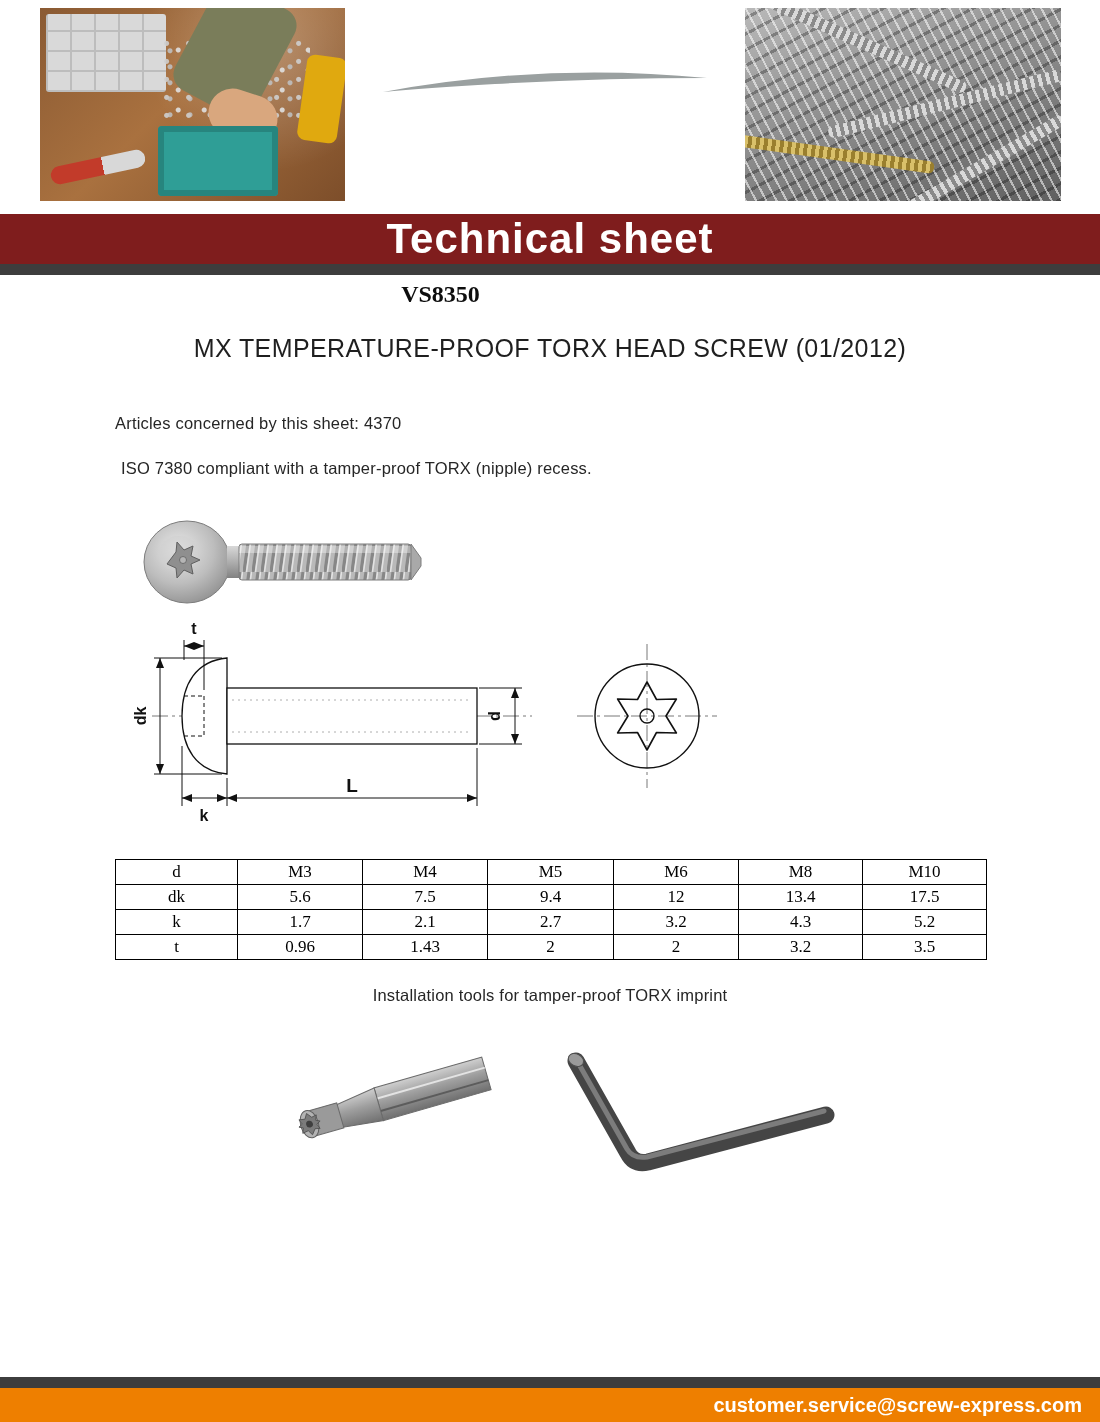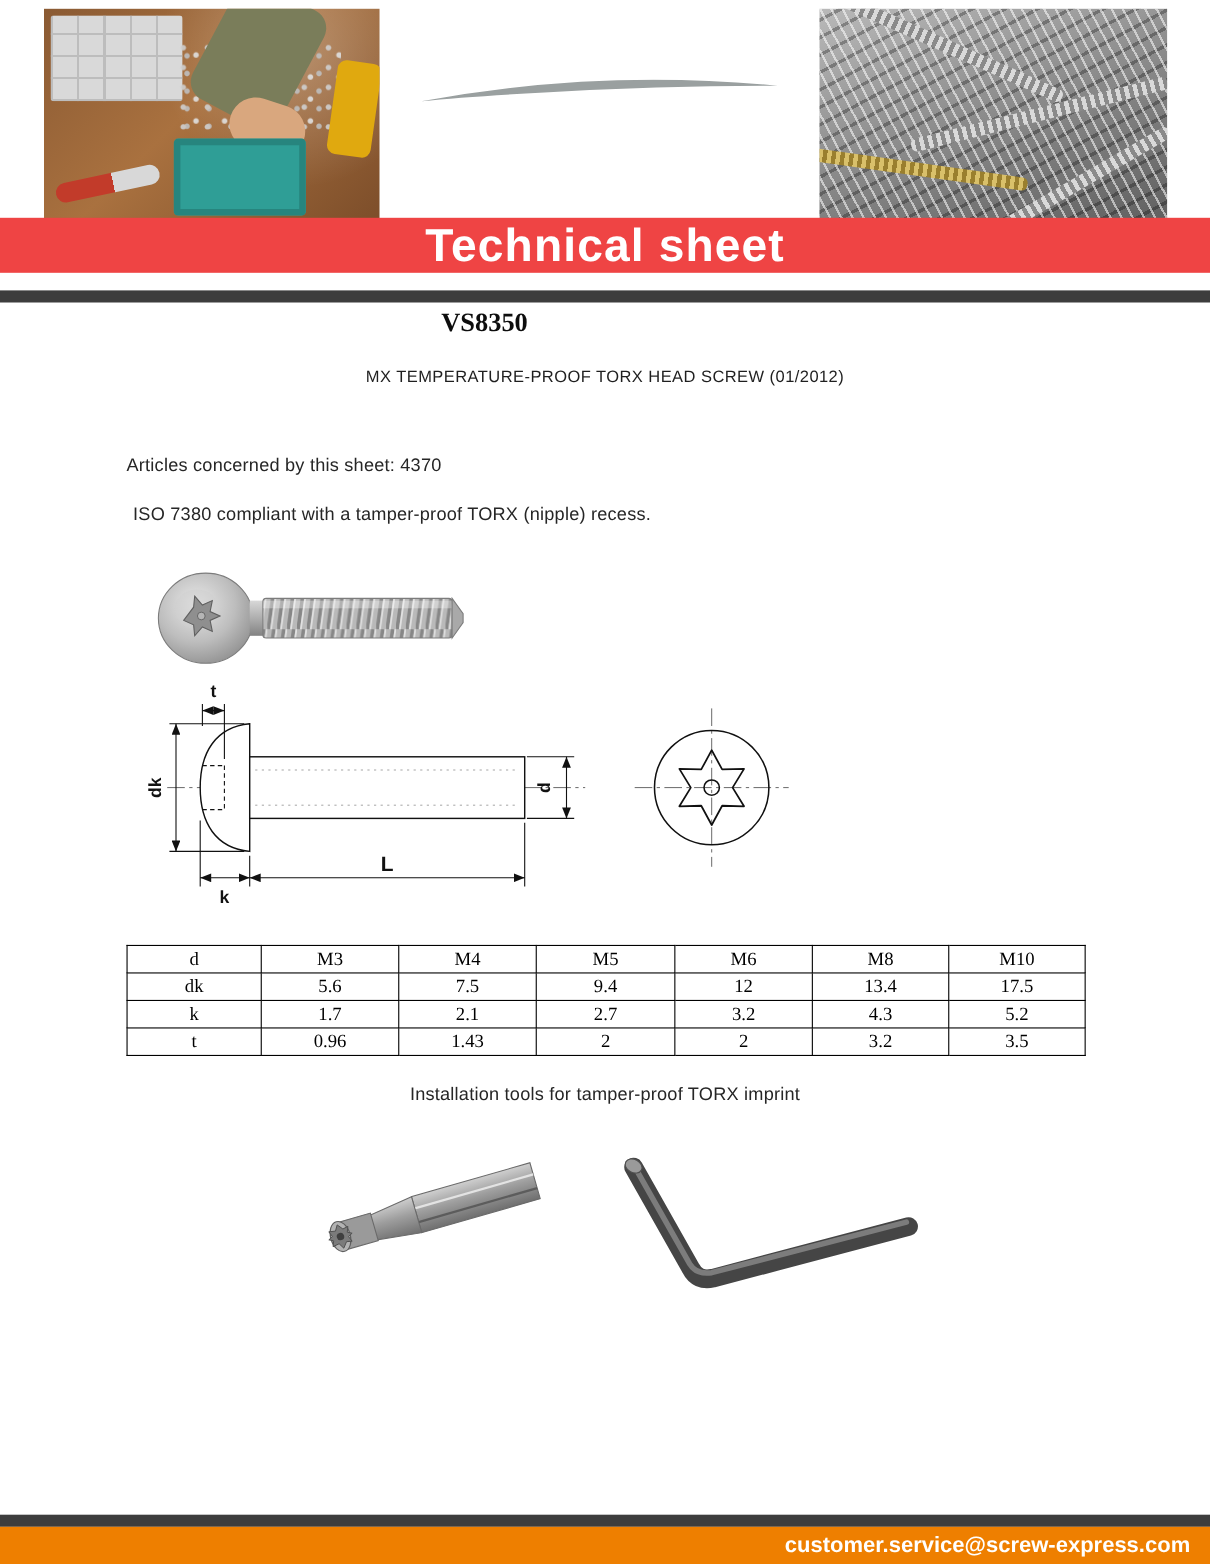--- a/index.html
+++ b/index.html
@@ -41,33 +41,33 @@
   .pr-rod3{left:-10px;top:140px;width:200px;height:12px;transform:rotate(8deg);
     background:repeating-linear-gradient(90deg,#d9c06a 0 4px,#9a7f2e 4px 8px);}
   .pr-rod4{left:150px;top:150px;width:180px;height:12px;transform:rotate(-30deg);}
   
   .logo{position:absolute;left:350px;top:70px;width:390px;text-align:center;}
   .logo-line{font-size:38px;font-weight:bold;letter-spacing:.5px;white-space:nowrap;}
   .logo-dark{color:#3c3c3c;}
   .logo-orange{color:#ed7d00;font-style:italic;}
   .logo-swoosh{display:block;margin:2px auto 0 auto;}
   
-  .banner-orange{position:absolute;left:0;top:198px;width:1100px;height:50px;background:#ef4444;}
+  .banner-orange{position:absolute;left:0;top:214px;width:1100px;height:50px;background:#7f1d1d;}
   .banner-orange .banner-title{display:block;text-align:center;line-height:50px;
     font-size:42px;font-weight:bold;color:#ffffff;letter-spacing:1px;}
   .bar-dark-top{position:absolute;left:0;top:264px;width:1100px;height:11px;background:#3d3d3d;}
   .bar-dark-bottom{position:absolute;left:0;top:1377px;width:1100px;height:11px;background:#3d3d3d;}
   .banner-footer{position:absolute;left:0;top:1388px;width:1100px;height:48px;background:#ee7f00;}
   .banner-footer .footer-email{position:absolute;right:18px;top:0;line-height:34px;
     color:#ffffff;font-weight:bold;font-size:20px;text-decoration:none;}
   
   .doc-code{position:absolute;left:0;top:281px;width:881px;text-align:center;
     font-family:"Liberation Serif",serif;font-weight:bold;font-size:24px;color:#0d0d0d;}
   .doc-title{position:absolute;left:0;top:334px;width:1100px;text-align:center;
-    font-size:15px;color:#1f1f1f;letter-spacing:.4px;}
+    font-size:25px;color:#1f1f1f;letter-spacing:.4px;}
   .text-line{position:absolute;font-size:16.5px;color:#262626;letter-spacing:.2px;}
   .articles-line{left:115px;top:414px;}
   .iso-line{left:121px;top:459px;}
   .tools-caption{left:0;top:986px;width:1100px;text-align:center;}
   .footnote{left:115px;top:1268px;}
   
   .screw-photo{position:absolute;left:135px;top:500px;}
   .drawing{position:absolute;left:122px;top:616px;}
   .bit-photo{position:absolute;left:278px;top:1038px;}
   .lkey-photo{position:absolute;left:540px;top:1045px;}

